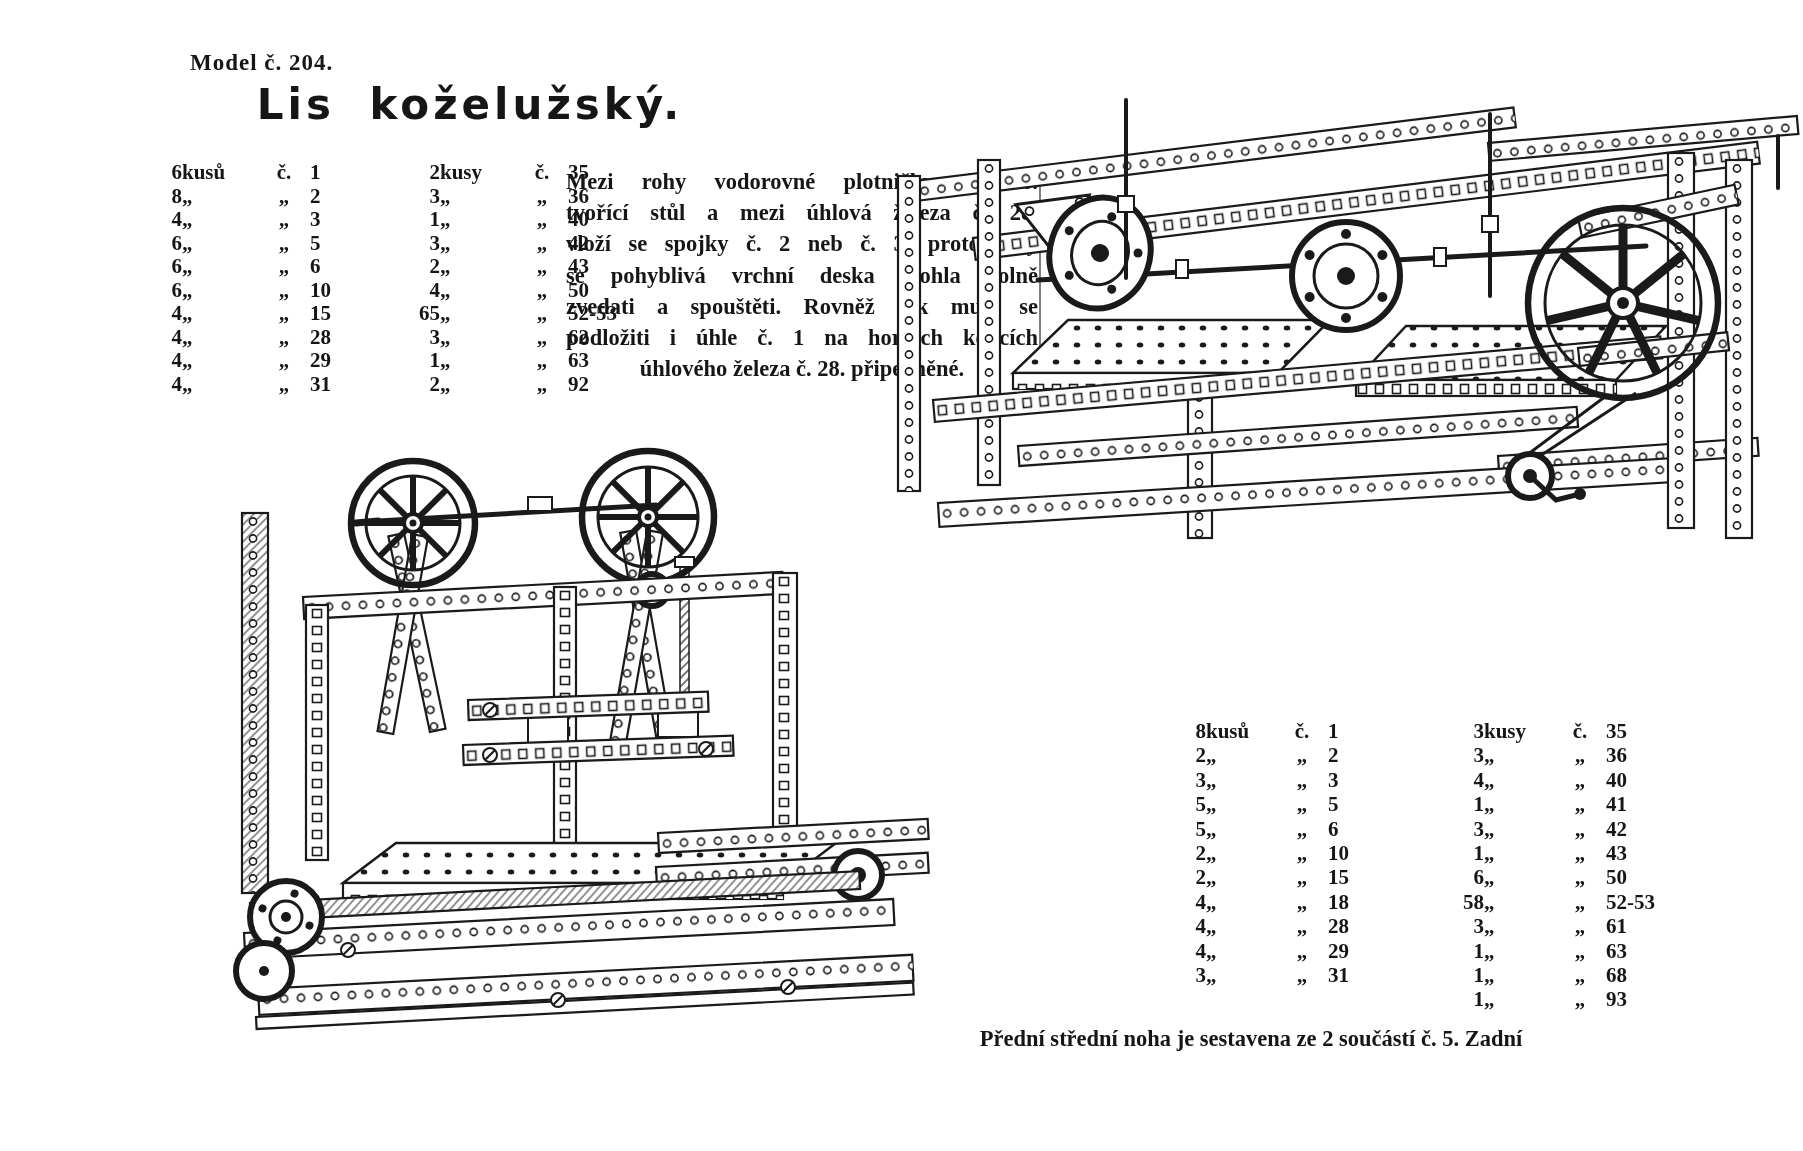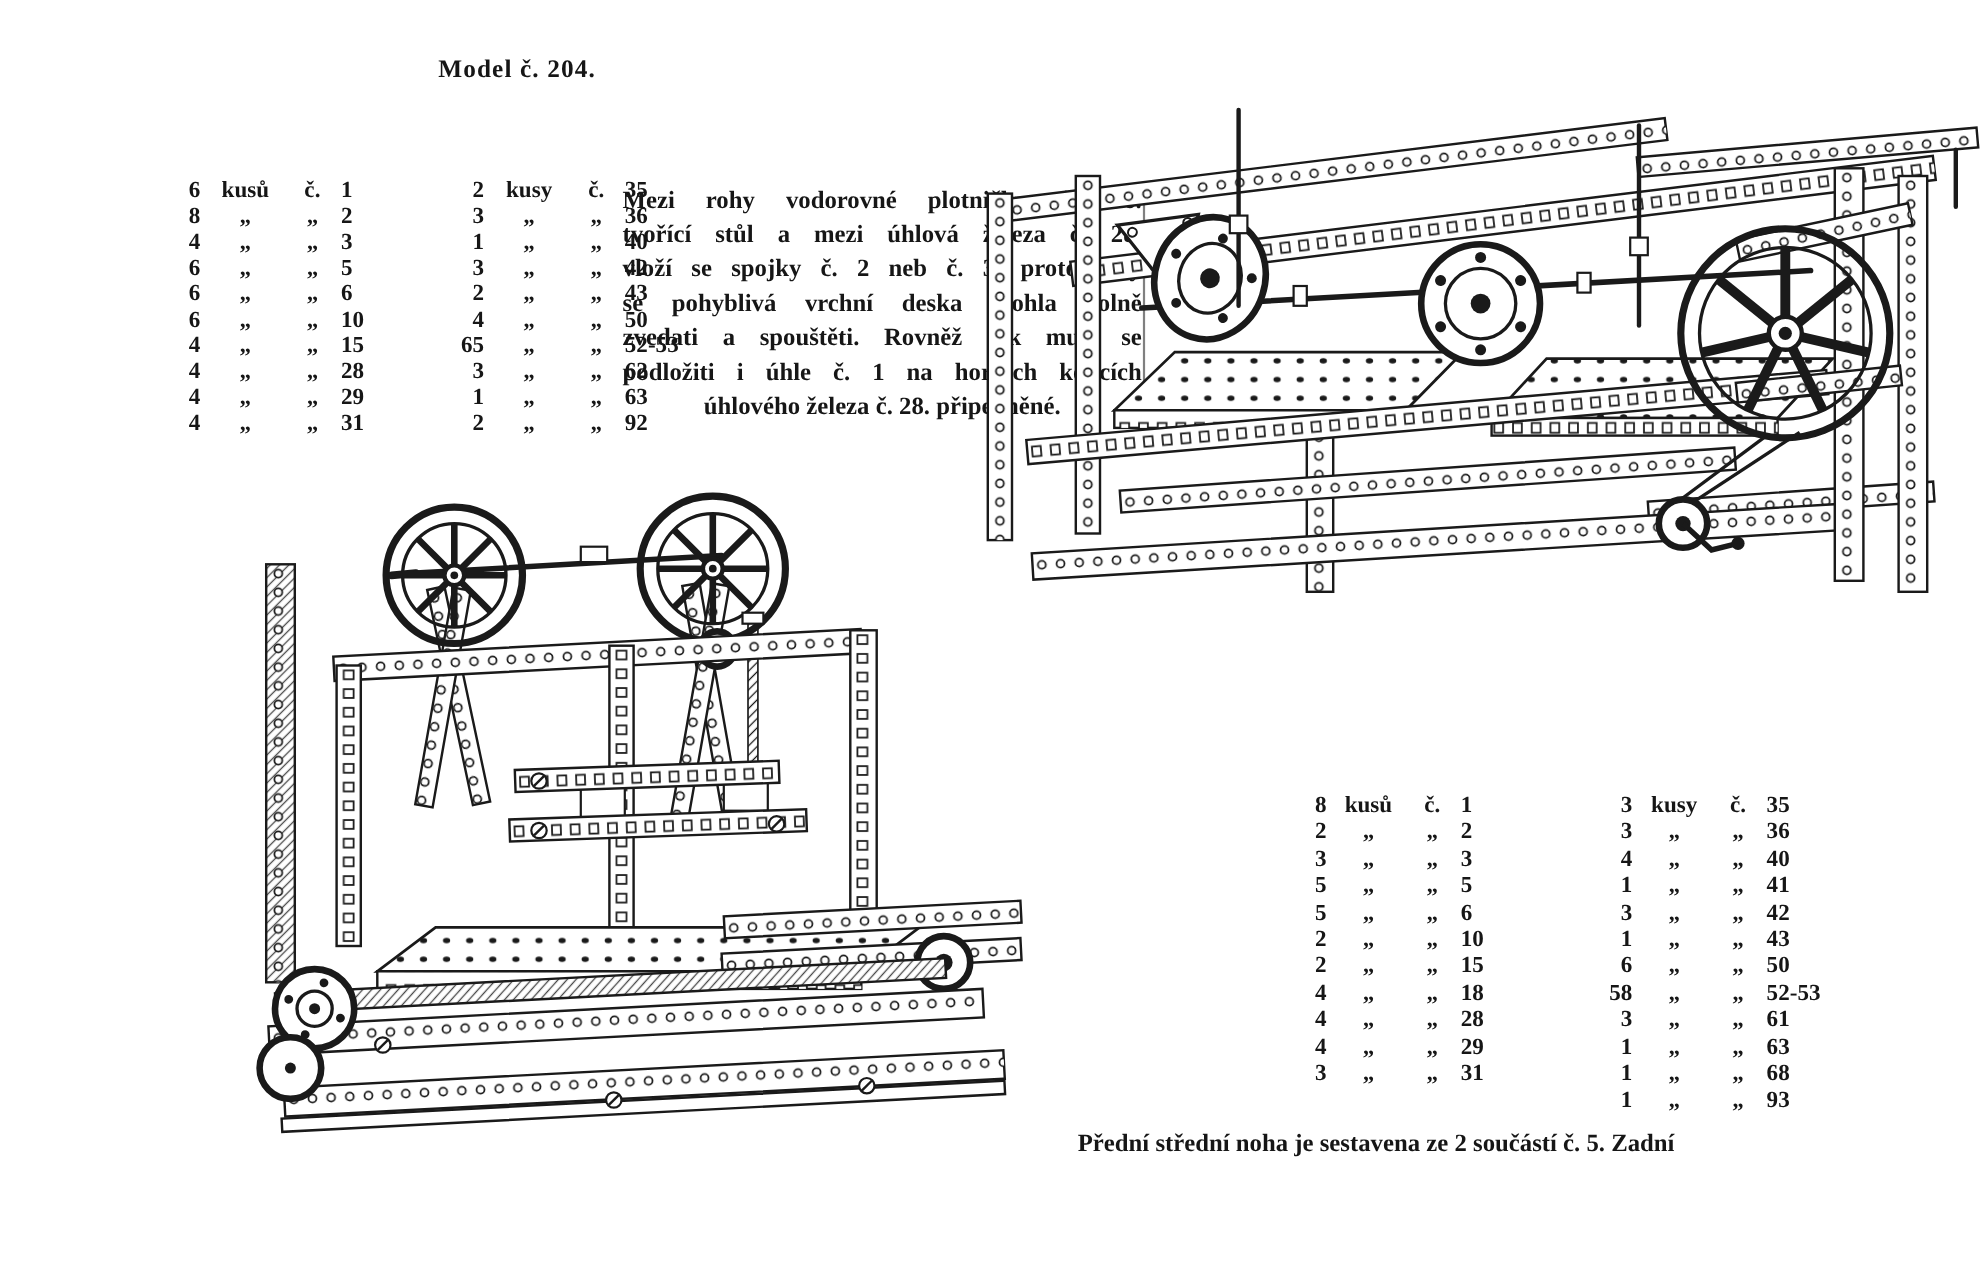--- a/index.html
+++ b/index.html
@@ -6,38 +6,38 @@
   body{
     width:1803px;height:1151px;position:relative;overflow:hidden;
     background:#ffffff;color:#161616;
     font-family:"Liberation Serif", serif;
     -webkit-font-smoothing:antialiased;
   }
   .abs{position:absolute;}
 
   
   .model-label{
-    font-size:23px;font-weight:700;letter-spacing:1px;text-align:center;
+    font-size:23px;font-weight:700;letter-spacing:1px;text-align:left;
   }
   .big-title{
     margin:4px 0 0 0;font-family:"DejaVu Sans", sans-serif;
     font-weight:700;font-size:42px;letter-spacing:4px;word-spacing:16px;
     text-align:center;white-space:nowrap;
   }
 
   
   .parts{display:flex;font-weight:700;font-size:21px;line-height:23.5px;}
   .parts-204{left:146px;top:161px;gap:26px;}
   .parts-205{left:1164px;top:719px;gap:40px;line-height:24.4px;}
   .parts-col{display:block;}
   .parts-row{display:grid;align-items:baseline;}
   .parts-204 .parts-row{grid-template-columns:36px 82px 40px 74px;}
   .parts-205 .parts-row{grid-template-columns:42px 76px 40px 80px;}
   .c-qty{text-align:right;}
-  .c-unit{text-align:center;}
+  .c-unit{text-align:left;}
   .c-no{text-align:center;}
   .c-num{text-align:left;padding-left:6px;}
 
   
   .desc{left:566px;top:166px;width:472px;font-size:22.5px;font-weight:700;line-height:31.2px;}
   .desc-line{text-align:justify;text-align-last:justify;white-space:normal;}
   .desc-line:last-child{text-align:center;text-align-last:center;}
 
   
   .footnote{left:898px;top:1024px;width:706px;font-size:22.5px;font-weight:700;line-height:30.5px;}
@@ -85,20 +85,21 @@
       <ellipse cx="10" cy="8" rx="3.3" ry="2.5" fill="#1a1a1a"></ellipse>
     </pattern>
     <pattern id="hatch" width="6" height="6" patternUnits="userSpaceOnUse" patternTransform="rotate(45)">
       <path d="M3,0 V6" stroke="#1a1a1a" stroke-width="1.2"></path>
     </pattern>
   </defs>
 </svg>
 
 <div class="abs" style="left:190px;top:50px;width:560px;">
   <div class="model-label">Model č. 204.</div>
+  <h1 class="big-title">Lis koželužský.</h1>
 </div>
 
 <div class="abs parts parts-204">
   <div class="parts-col">
 
       <div class="parts-row">
         <span class="c-qty">6</span>
         <span class="c-unit">kusů</span>
         <span class="c-no">č.</span>
         <span class="c-num">1</span>

